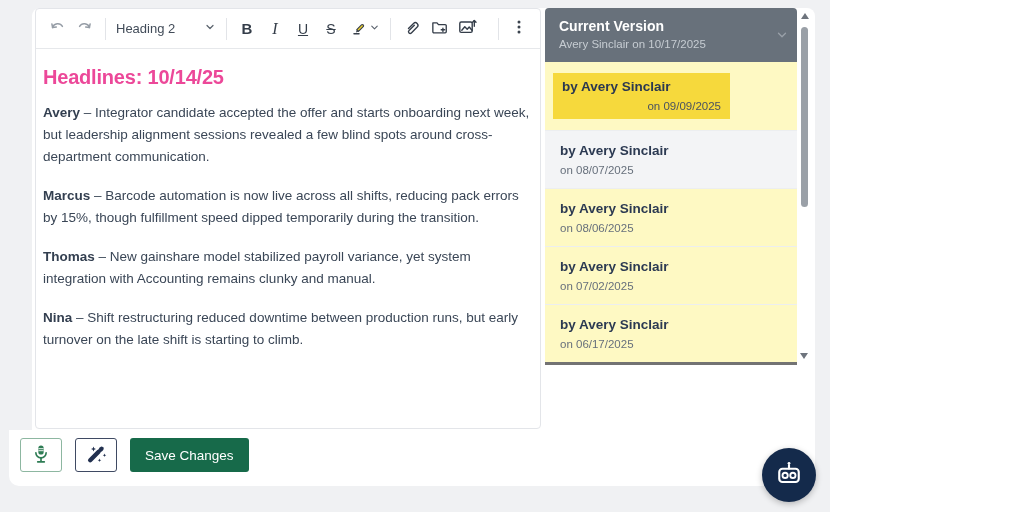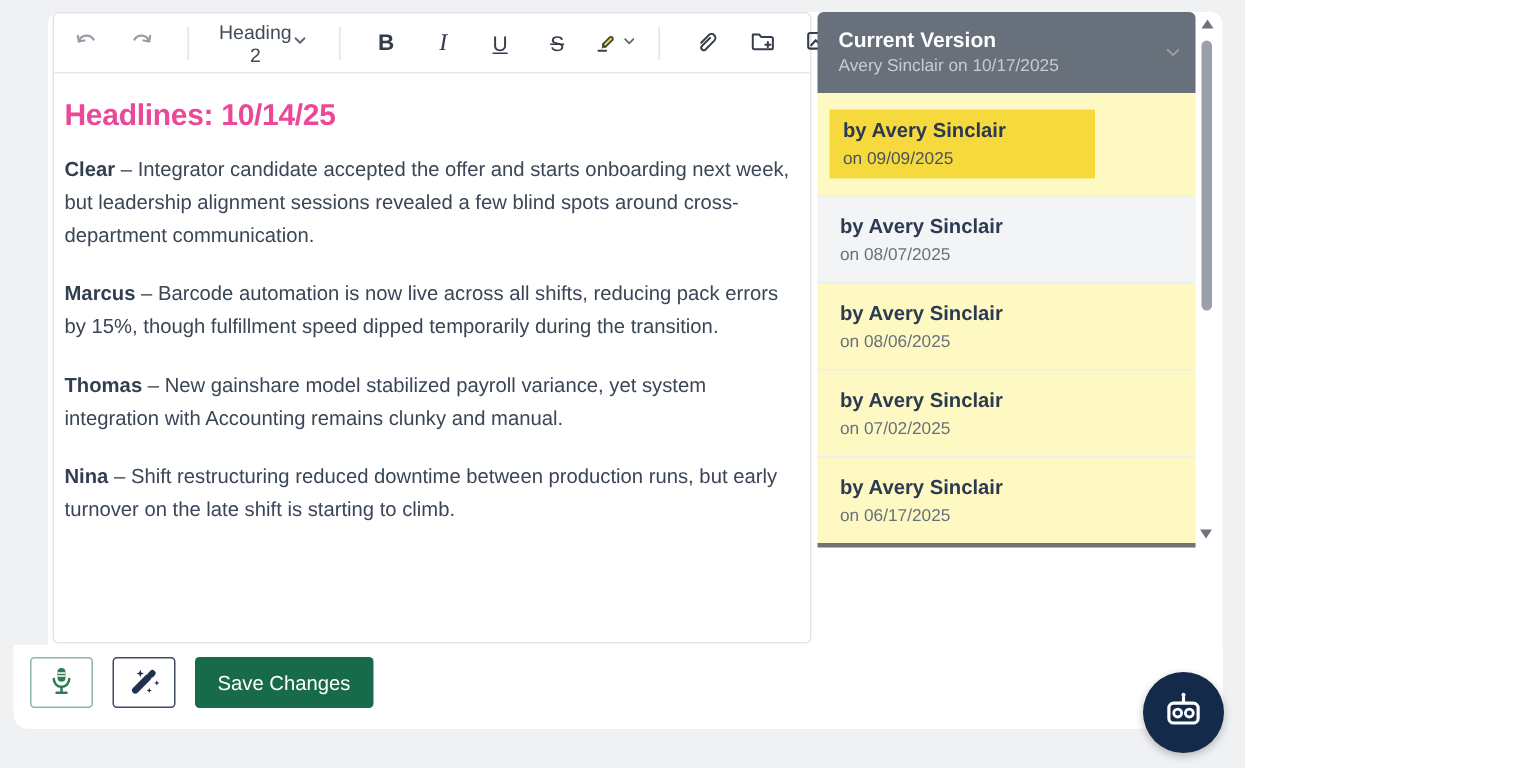--- a/index.html
+++ b/index.html
@@ -12,21 +12,21 @@
   .card-upper { position:absolute; left:32px; top:8px; width:783px; height:478px; background:#fff; border-radius:8px; }
   .card-footer { position:absolute; left:9px; top:430px; width:806px; height:56px; background:#fff; border-radius:0 0 10px 10px; }
 
   
   .editor-panel {
     position:absolute; left:35px; top:8px; width:506px; height:421px;
     background:#fff; border:1px solid #e3e5e9; border-radius:4px;
   }
   .toolbar {
     height:40px; display:flex; align-items:center; padding:0 8px;
-    border-bottom:1px solid #e6e8eb; gap:12px;
+    border-bottom:1px solid #e6e8eb; gap:2px;
   }
   .tb-btn {
     display:flex; align-items:center; justify-content:center;
     min-width:26px; height:28px; border:none; background:transparent;
     color:#343d49; font-family:inherit; cursor:pointer; padding:0 3px; border-radius:3px;
   }
   .tb-divider { width:1px; height:22px; background:#e2e4e8; margin:0 5px; flex:none; }
   .style-select {
     display:flex; align-items:center; justify-content:space-between;
     width:106px; height:28px; padding:0 3px; font-size:13px; color:#424c59; cursor:pointer;
@@ -59,21 +59,21 @@
 
   .vh-list { width:252px; background:#fef9c3; border-bottom:3px solid #737373; }
   .vh-entry { padding:11px 15px; border-bottom:1px solid #eceef0; cursor:pointer; }
   .vh-entry:last-child { border-bottom:none; }
   .vh-entry.alt { background:#f3f4f6; }
   .vh-entry.first { padding:11px 0 11px 8px; }
   .vh-hl { background:#f6d93c; width:177px; padding:5px 9px 6px 9px; }
   .vh-name { font-size:13.5px; font-weight:700; color:#2c3a52; line-height:18px; }
   .vh-date { font-size:11.5px; color:#67707c; line-height:14px; margin-top:3px; }
   .vh-hl .vh-name { color:#2b3850; }
-  .vh-hl .vh-date { color:#4a5260; }
+  .vh-hl .vh-date { color:#4a5260;text-align:right; }
 
   .vh-scroll { position:absolute; left:255px; top:2px; width:9px; height:352px; }
   .arr-up {
     width:0; height:0; margin:3px auto 0;
     border-left:4px solid transparent; border-right:4px solid transparent;
     border-bottom:6px solid #6e747d;
   }
   .vh-thumb {
     position:absolute; left:1px; top:17px; width:7px; height:180px;
     background:#9aa0a7; border-radius:4px;
@@ -204,21 +204,21 @@
             <circle cx="8" cy="4" r="1.5"></circle>
               <circle cx="8" cy="9" r="1.5"></circle>
               <circle cx="8" cy="14" r="1.5"></circle>
           </svg>
         </span>
       </button>
     </div>
 
     <div class="doc">
       <h2>Headlines: 10/14/25</h2>
-      <p><strong>Clear</strong> <span>– Integrator candidate accepted the offer and starts onboarding next week, but leadership alignment sessions revealed a few blind spots around cross-department communication.</span></p>
+      <p><strong>Avery</strong> <span>– Integrator candidate accepted the offer and starts onboarding next week, but leadership alignment sessions revealed a few blind spots around cross-department communication.</span></p>
       <p><strong>Marcus</strong> <span>– Barcode automation is now live across all shifts, reducing pack errors by 15%, though fulfillment speed dipped temporarily during the transition.</span></p>
       <p><strong>Thomas</strong> <span>– New gainshare model stabilized payroll variance, yet system integration with Accounting remains clunky and manual.</span></p>
       <p><strong>Nina</strong> <span>– Shift restructuring reduced downtime between production runs, but early turnover on the late shift is starting to climb.</span></p>
     </div>
   </div>
 
   <div class="version-panel">
     <div class="vh-header">
       <div class="vh-title">Current Version</div>
       <div class="vh-sub">Avery Sinclair on 10/17/2025</div>

